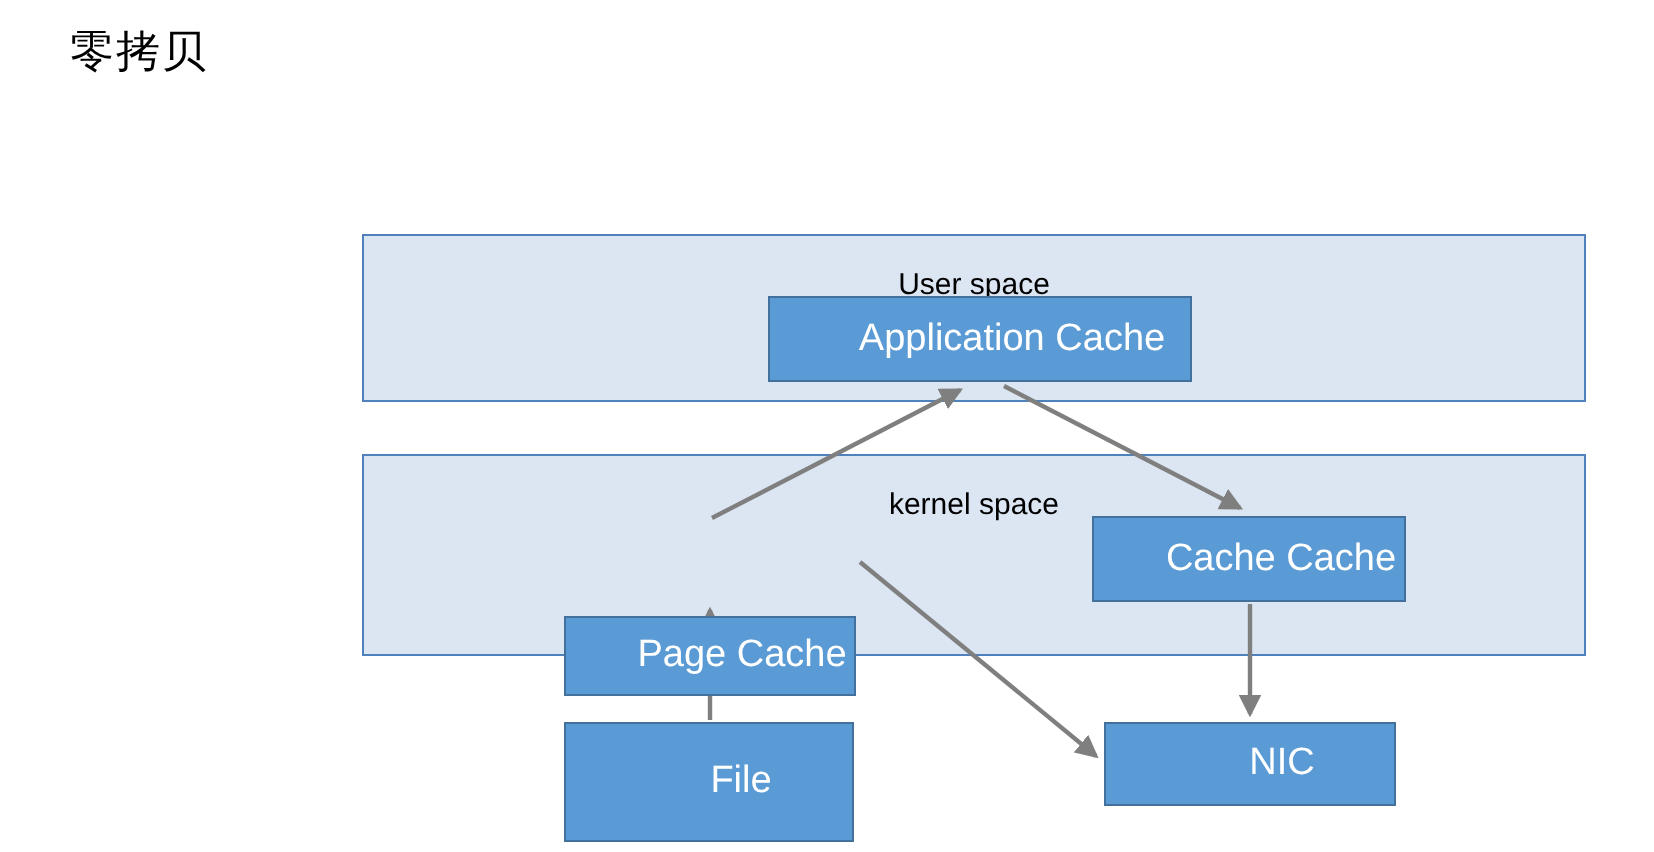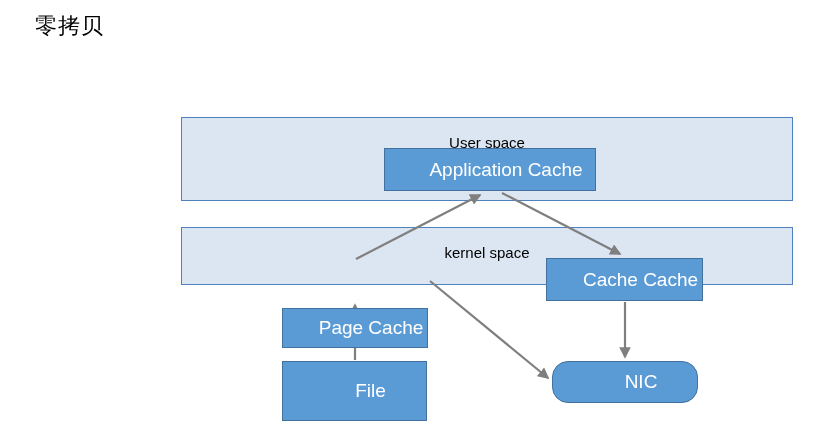--- a/index.html
+++ b/index.html
@@ -33,38 +33,38 @@
   .container-box .container-label {
     position: absolute;
     left: 0;
     right: 0;
     top: 16px;
     text-align: center;
     font-size: 15px;
     color: #000000;
   }
   #user-space-container { left: 181px; top: 117px; width: 612px; height: 84px; }
-  #kernel-space-container { left: 181px; top: 227px; width: 612px; height: 58px; }
+  #kernel-space-container { left: 181px; top: 227px; width: 612px; height: 101px; }
   .node {
     position: absolute;
     background: var(--node_fill, #5b9bd5);
     border: 1.5px solid var(--node_border, #41719c);
     box-sizing: border-box;
     display: flex;
     align-items: center;
     justify-content: center;
     color: var(--node_text, #ffffff);
     font-size: 19px;
     padding-left: 32px;
   }
   #node-application-cache { left: 384px; top: 148px; width: 212px; height: 43px; }
   #node-page-cache       { left: 282px; top: 261px; width: 146px; height: 40px; margin-top: 47px; }
   #node-socket-cache     { left: 546px; top: 258px; width: 157px; height: 43px; }
   #node-file             { left: 282px; top: 361px; width: 145px; height: 60px; }
-  #node-nic              { left: 552px; top: 361px; width: 146px; height: 42px; border-radius: 16px; }
+  #node-nic              { left: 552px; top: 361px; width: 146px; height: 42px; }
   svg.edges-layer {
     position: absolute;
     left: 0;
     top: 0;
     width: 827px;
     height: 426px;
     pointer-events: none;
   }
   svg .edge-line {
     stroke: var(--arrow, #7f7f7f);

